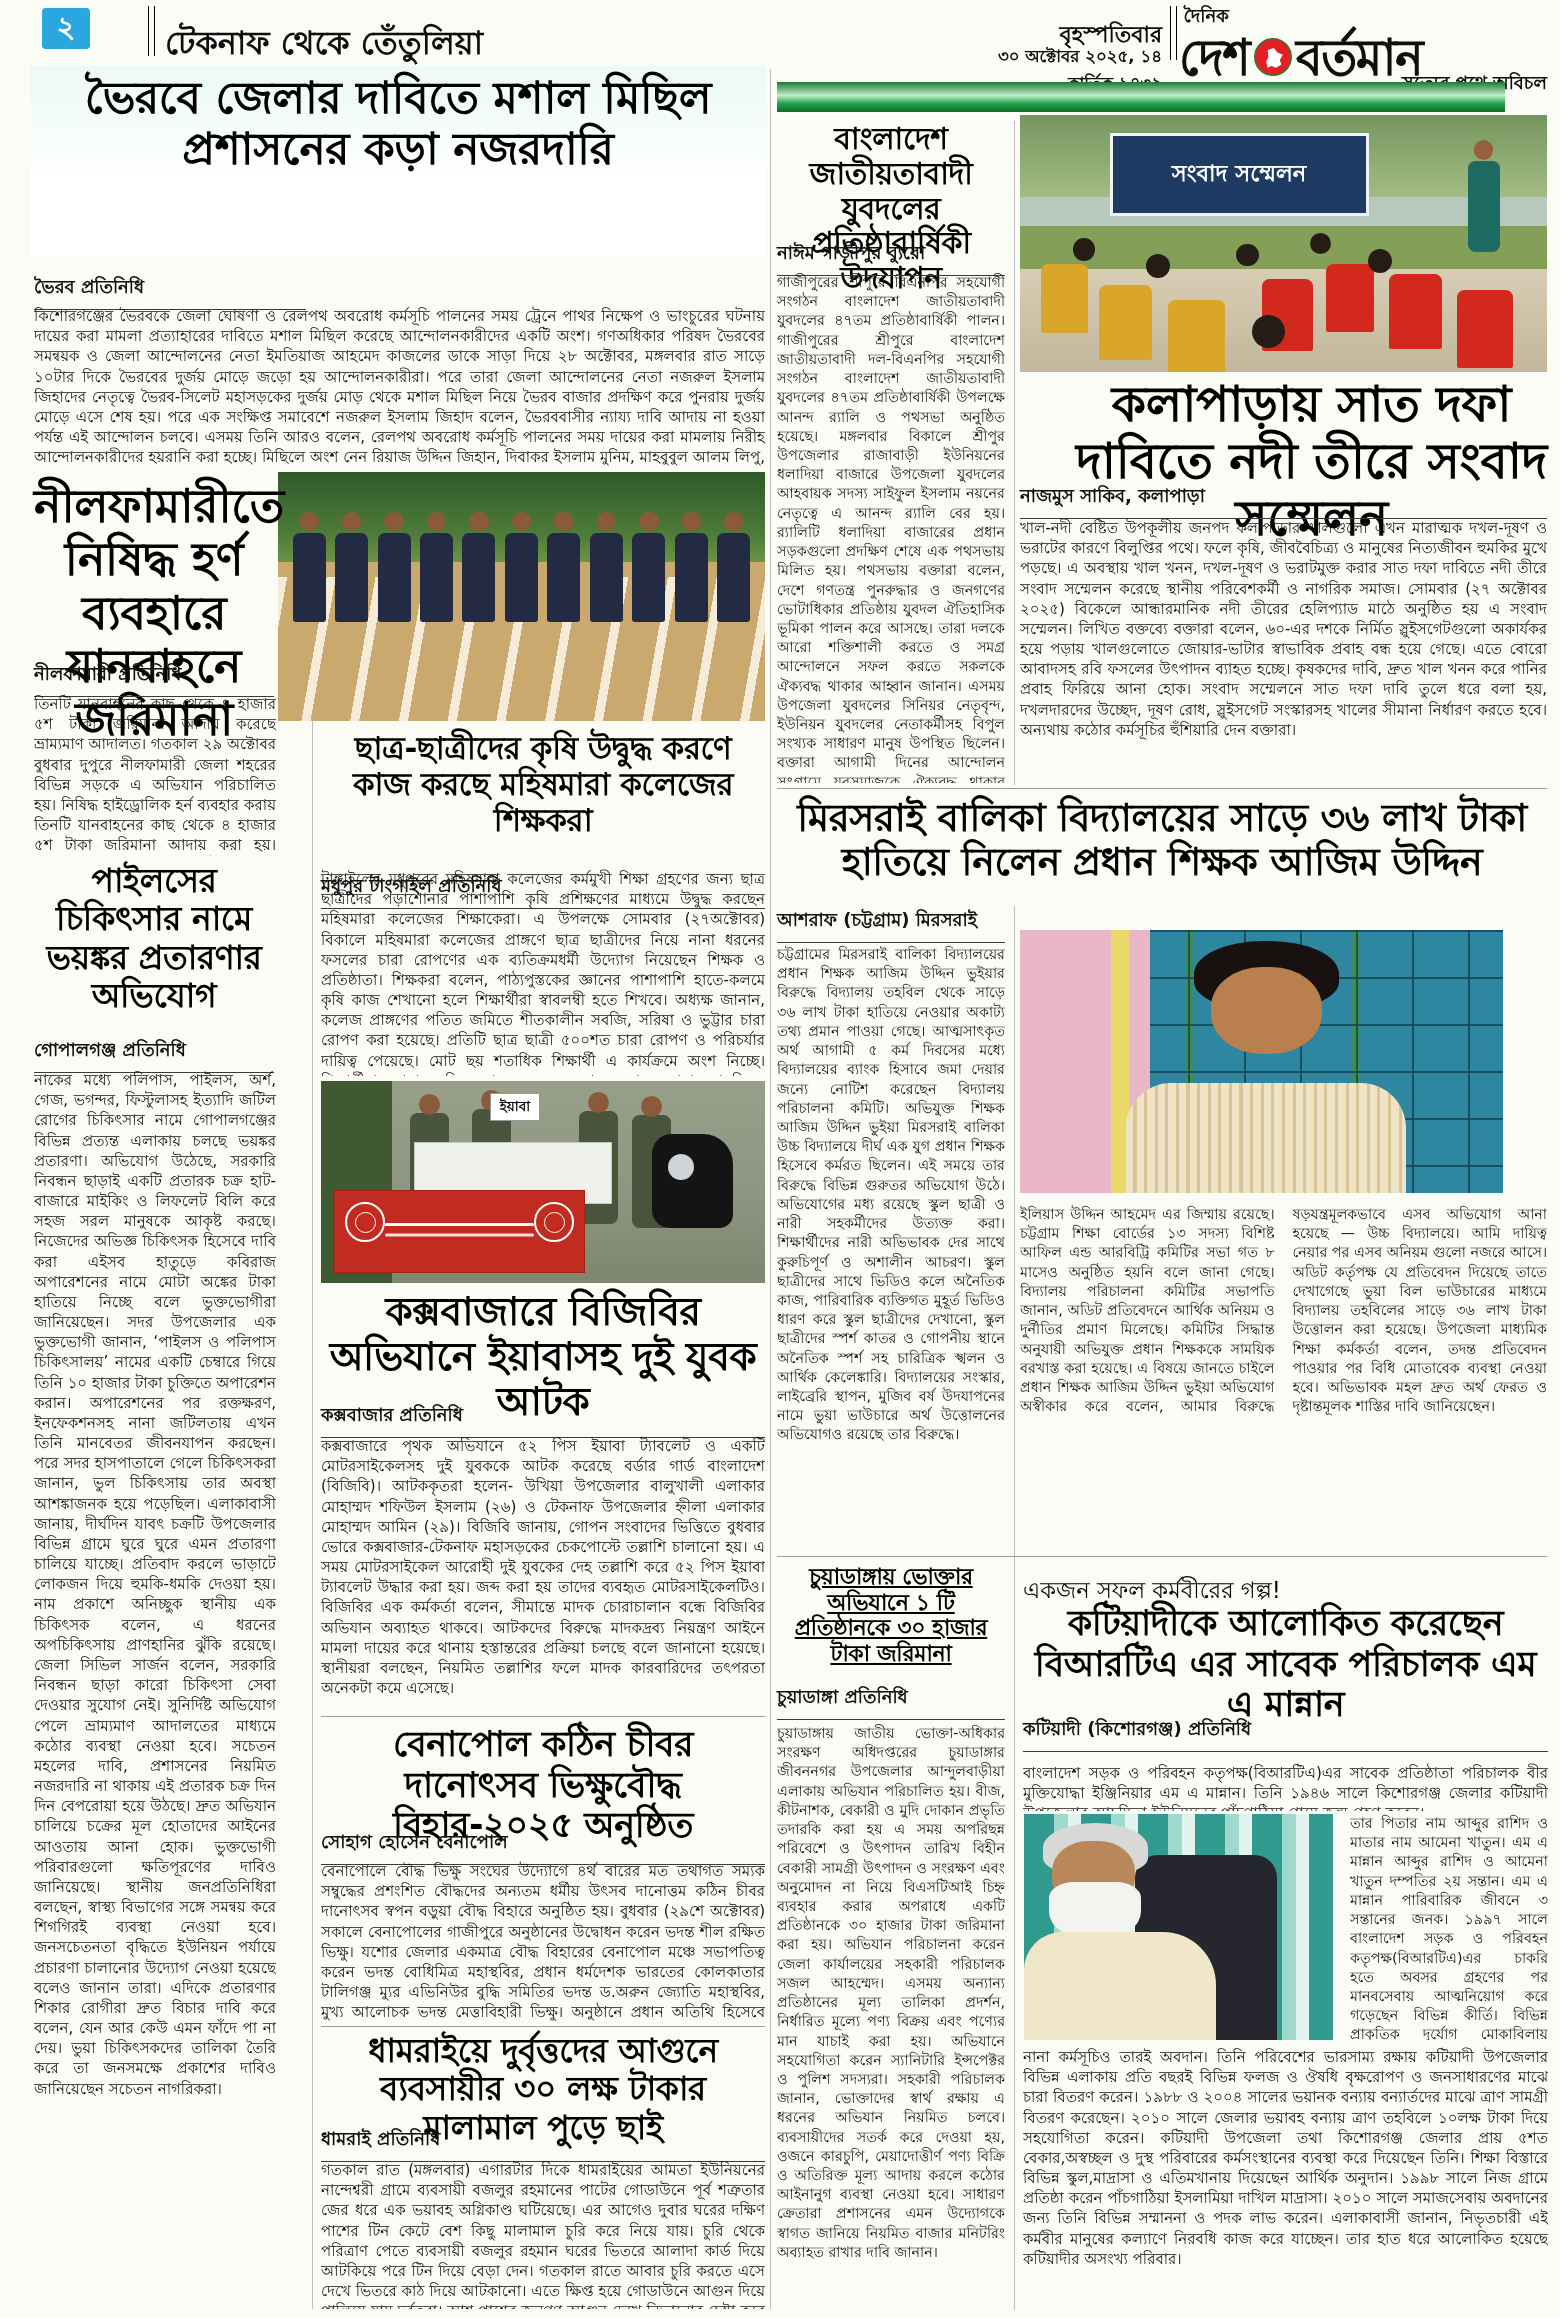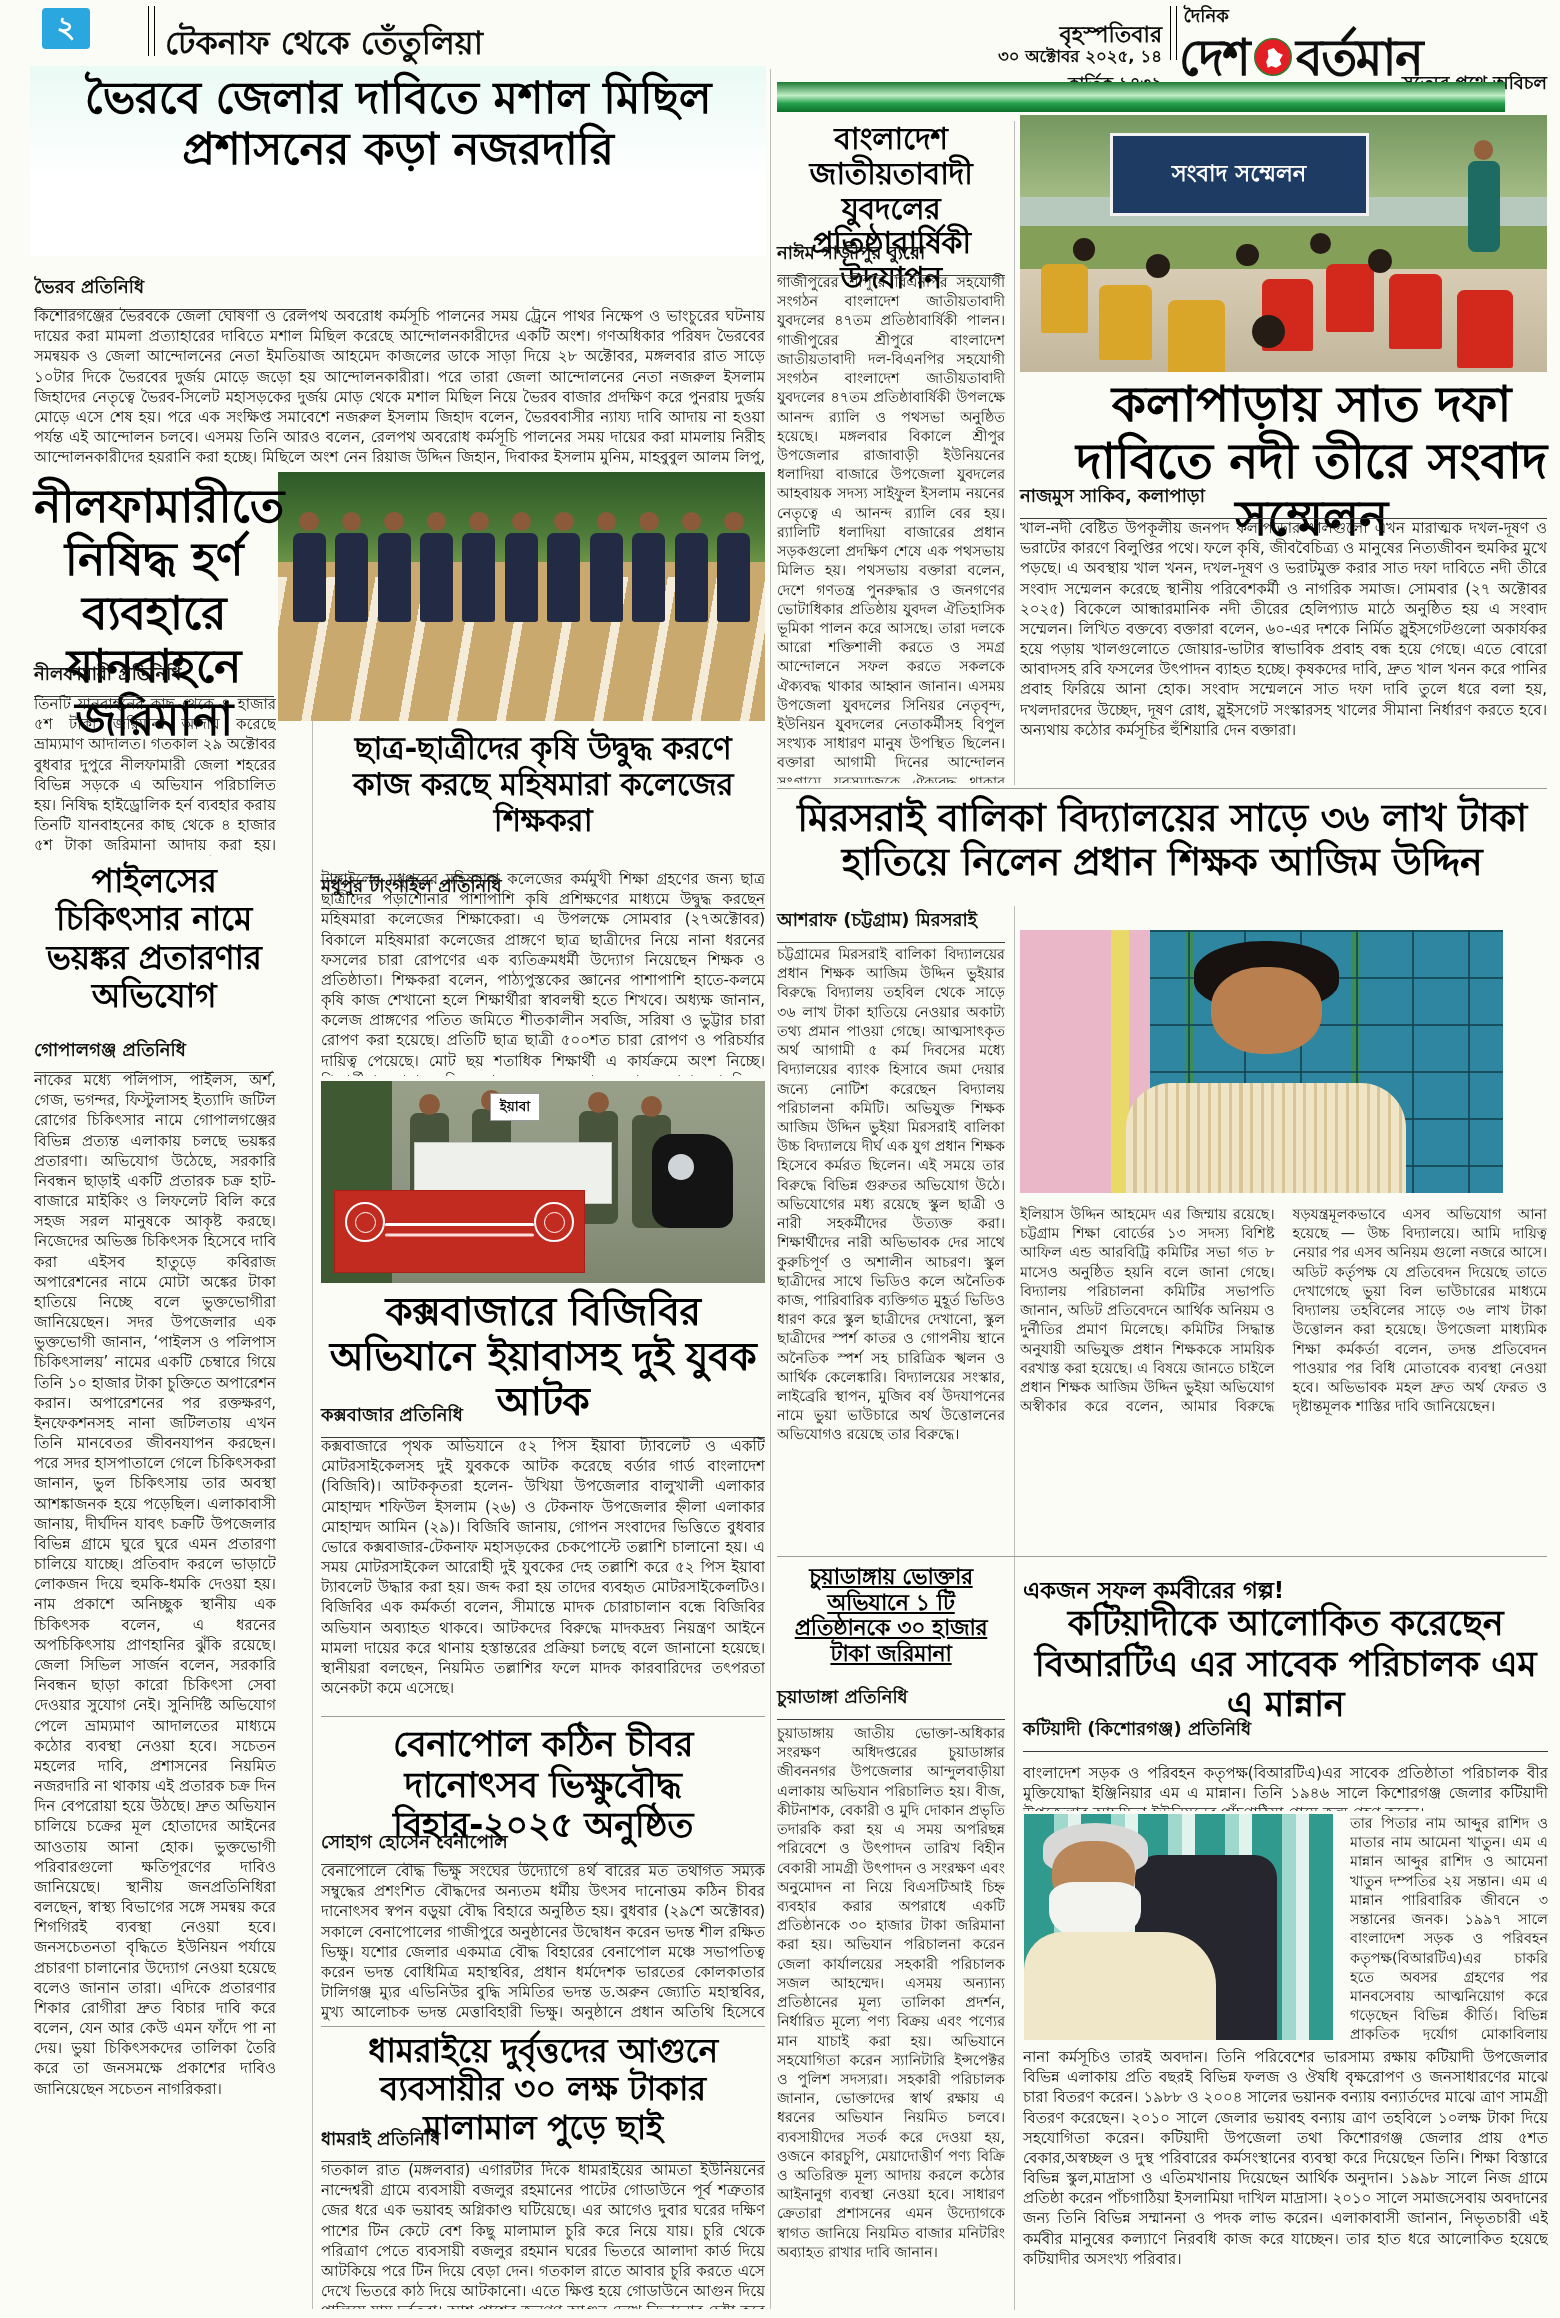--- a/index.html
+++ b/index.html
@@ -79,21 +79,21 @@
   .az-face{position:absolute;left:39.5%;top:14%;width:23%;height:33%;background:#b97f4e;border-radius:46%;}
   .az-shirt{position:absolute;left:22%;bottom:0;width:58%;height:42%;border-radius:45px 45px 0 0;
             background:repeating-linear-gradient(90deg,#f0e4c6 0 7.5px,#d8c698 7.5px 10.6px);}
   
   .mn-bg{position:absolute;inset:0;background:repeating-linear-gradient(90deg,#2f9a8d 0 30px,#9fd9cd 30px 44px,#e2f2ed 44px 57px);}
   .mn-chair{position:absolute;right:18%;top:18%;width:46%;height:82%;background:#26262e;border-radius:22.6px 22.6px 0 0;}
   .mn-hair{position:absolute;left:6%;top:4%;width:34%;height:22%;background:#d8d8d6;border-radius:50% 50% 30% 30%;}
   .mn-face{position:absolute;left:9%;top:12%;width:27%;height:30%;background:#b9875a;border-radius:44%;}
   .mn-beard{position:absolute;left:8%;top:30%;width:30%;height:26%;background:#f3f3ef;border-radius:30% 30% 55% 55%;}
   .mn-panjabi{position:absolute;left:0;bottom:0;width:62%;height:48%;background:#efe7c8;border-radius:38px 53px 0 0;}
-  .kicker{font-weight:700;font-size:22.6px;color:#000;}
+  .kicker{font-weight:400;font-size:22.6px;color:#000;}
 </style>
 </head>
 <body>
 
 <div id="paper">
 
   <div class="abs" id="pagebox">২</div>
   <div class="dvr" style="left:148px;top:6px;height:50px;"></div>
   <div class="abs" id="edition">টেকনাফ থেকে তেঁতুলিয়া</div>
   <div class="abs" id="weekday">বৃহস্পতিবার</div>

